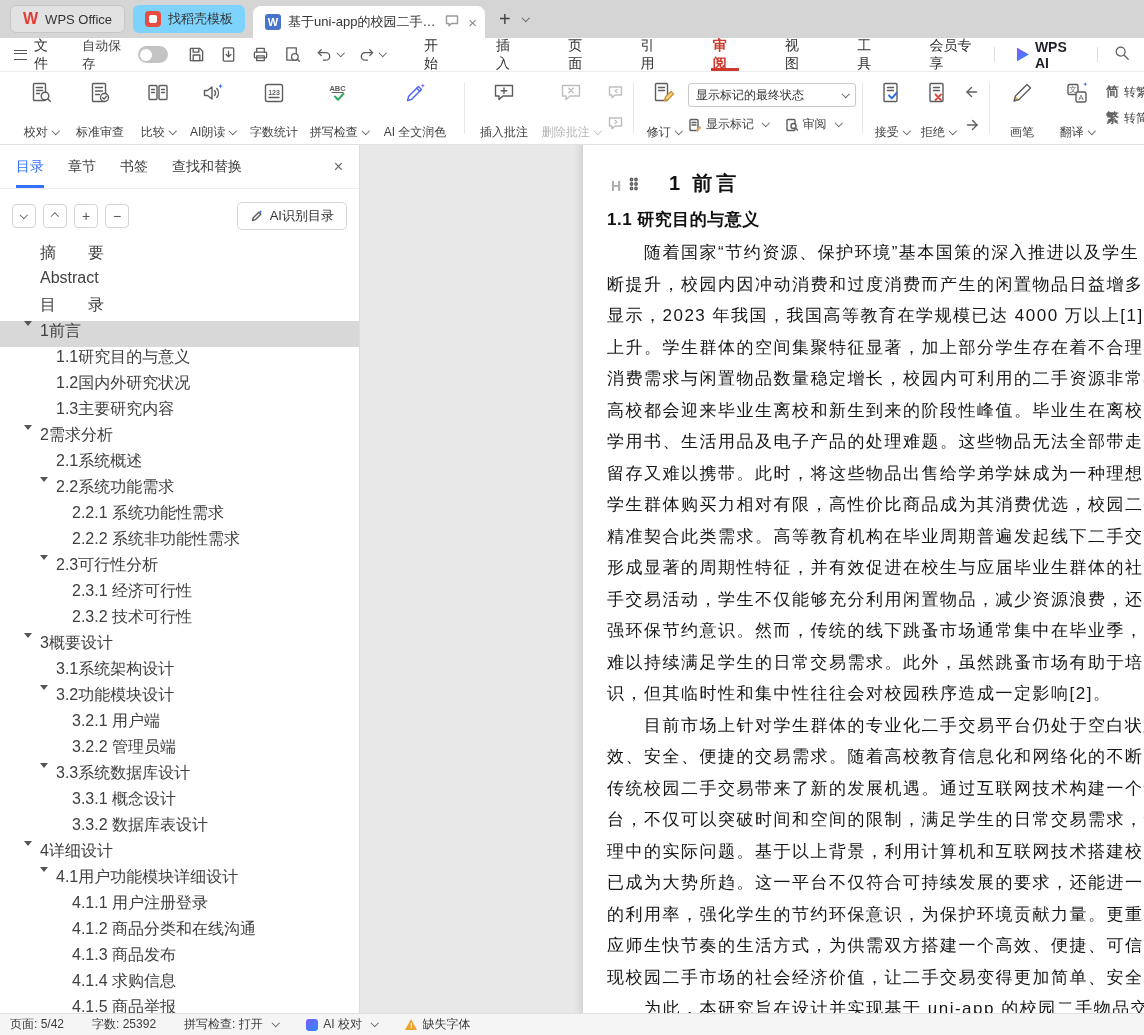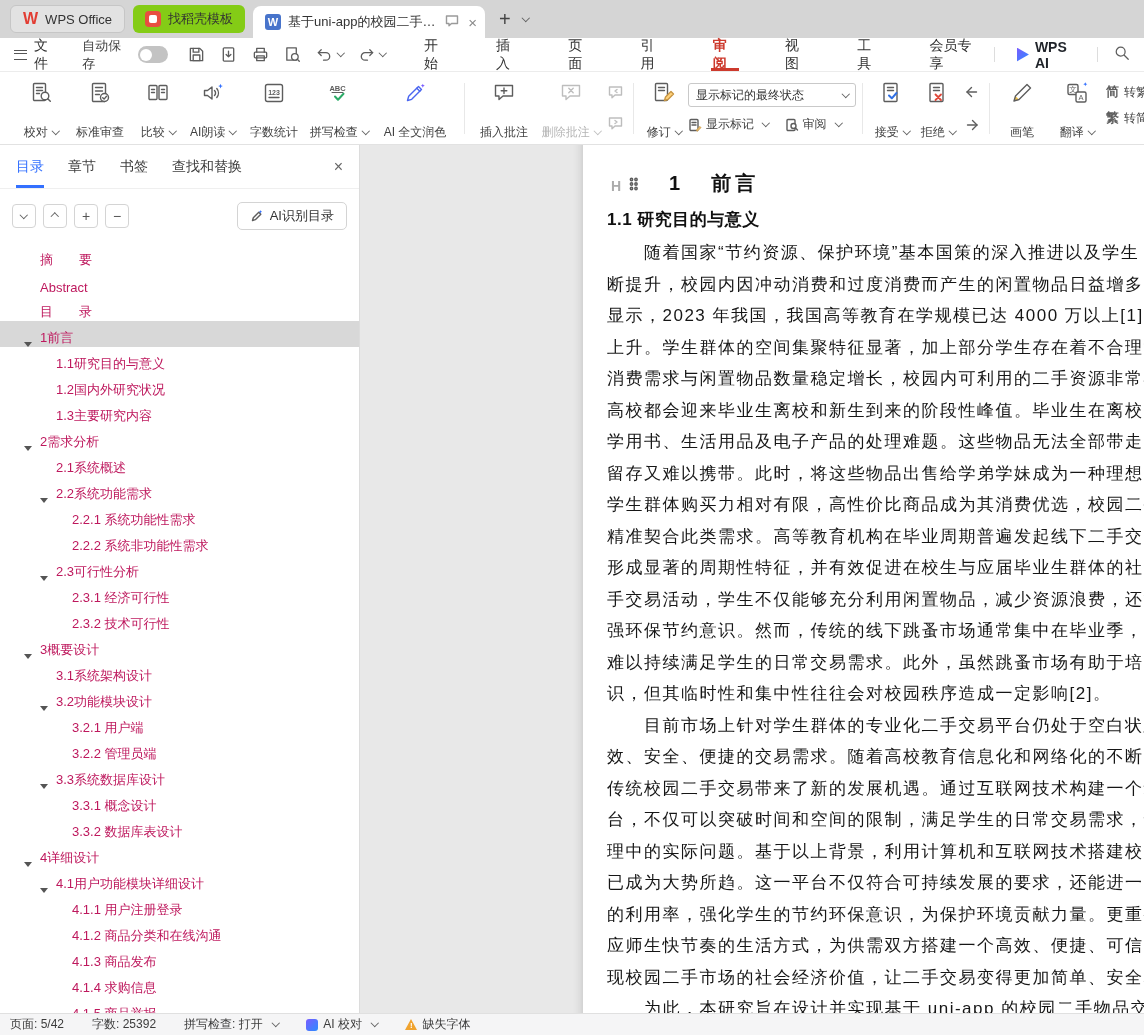--- a/index.html
+++ b/index.html
@@ -12,21 +12,21 @@
   .chev { display:inline-block; width:5.5px; height:5.5px; border-right:1.3px solid #5f5f5f;
     border-bottom:1.3px solid #5f5f5f; transform:rotate(45deg); margin:-3px 0 0 5px; vertical-align:middle; }
   .chev.up { transform:rotate(-135deg); margin-top:3px; }
 
   
   .tabbar { position:absolute; top:0; left:0; width:100%; height:38px; background:#d5d5d5;
     display:flex; align-items:center; padding-left:10px; }
   .tab { display:flex; align-items:center; gap:7px; height:28px; padding:0 12px; border-radius:6px;
     font-size:13px; color:#333; margin-right:8px; white-space:nowrap; }
   .tab.home { background:#e2e2e2; border:1px solid #c6c6c6; }
-  .tab.docer { background:#84cc16; }
+  .tab.docer { background:#7dd3fc; }
   .tab.active { background:#fff; height:32px; border-radius:8px 8px 0 0; align-self:flex-end; width:232px; padding-right:8px; }
   .wlogo { color:#e23d33; font-weight:bold; font-size:16px; line-height:16px; }
   .docericon { width:16px; height:16px; background:#e84e40; border-radius:4px; position:relative; }
   .docericon::after { content:""; position:absolute; left:4px; top:4px; width:8px; height:8px;
     background:#fff; border-radius:2px; }
   .docicon { width:16px; height:16px; background:#4874cb; border-radius:3px; color:#fff;
     font-size:11px; font-weight:bold; display:flex; align-items:center; justify-content:center; }
   .tab-title { flex:1; overflow:hidden; text-overflow:ellipsis; white-space:nowrap; }
   .tclose { color:#8a8a8a; font-size:15px; margin-left:2px; }
   .plusbtn { font-size:20px; color:#444; padding:0 6px; }
@@ -79,39 +79,39 @@
   .stab { position:relative; height:100%; display:flex; align-items:center; color:#3c3c3c; }
   .stab.active { color:#3370ff; }
   .stab.active::after { content:""; position:absolute; bottom:0; left:0; right:0; height:3px; background:#3370ff; }
   .side-close { margin-left:auto; color:#666; font-size:16px; }
   .side-controls { height:54px; display:flex; align-items:center; padding:0 12px; gap:7px; }
   .sq { width:24px; height:24px; border:1px solid #d4d4d4; border-radius:4px; display:flex;
     align-items:center; justify-content:center; color:#555; font-size:14px; }
   .ai-btn { margin-left:auto; height:28px; border:1px solid #d4d4d4; border-radius:5px; display:flex;
     align-items:center; gap:6px; padding:0 12px; font-size:13px; color:#333; }
   .toc { position:absolute; top:98px; left:0; right:0; bottom:0; overflow:hidden; }
-  .toc-item { height:26px; display:flex; align-items:flex-end; font-size:13px; color:#be185d; }
+  .toc-item { height:26px; display:flex; align-items:flex-start; font-size:16px; color:#404040; }
   .toc-item.selected { background:#d8d8d8; }
   .toc-item.lvl0 { padding-left:24px; }
   .toc-item.lvl1 { padding-left:40px; }
   .toc-item.lvl2 { padding-left:56px; }
   .arr { width:16px; display:flex; align-items:center; flex:none; }
   .tri { width:0; height:0; border-left:4px solid transparent; border-right:4px solid transparent;
     border-top:5px solid #555; }
   .toc-label { white-space:pre; }
 
   
   .docarea { position:absolute; top:145px; left:360px; right:0; bottom:22px; background:#e8e8e8; overflow:hidden; }
   .page { position:absolute; left:223px; top:-16px; width:1000px; height:1500px; background:#fff;
     box-shadow:0 0 10px rgba(0,0,0,.18); }
   .hmarks { position:absolute; top:48px; left:28px; display:flex; align-items:center; gap:8px; }
   .hmark-h { color:#ababab; font-size:14px; font-weight:700; }
   .h1row { position:absolute; top:41px; left:86px; display:flex; align-items:baseline; }
   .h1num, .h1txt { font-size:20px; font-weight:700; color:#111; }
-  .h1txt { margin-left:31px; letter-spacing:4px; }
+  .h1txt { margin-left:12px; letter-spacing:4px; }
   .h2 { position:absolute; top:79px; left:24px; font-size:17px; font-weight:700; color:#111;
     letter-spacing:.5px; white-space:pre; }
   .bodylines { position:absolute; top:108px; left:24px; width:960px; }
   .doc-line { height:31.5px; line-height:31.5px; font-size:17px; color:#161616; letter-spacing:1.5px; white-space:pre; }
   .doc-line.indent { padding-left:37px; }
 
   
   .statusbar { position:absolute; bottom:0; left:0; width:100%; height:22px; background:#f5f5f6;
     border-top:1px solid #e0e0e0; display:flex; align-items:center; gap:28px; padding:0 10px;
     font-size:12px; color:#3c3c3c; }

